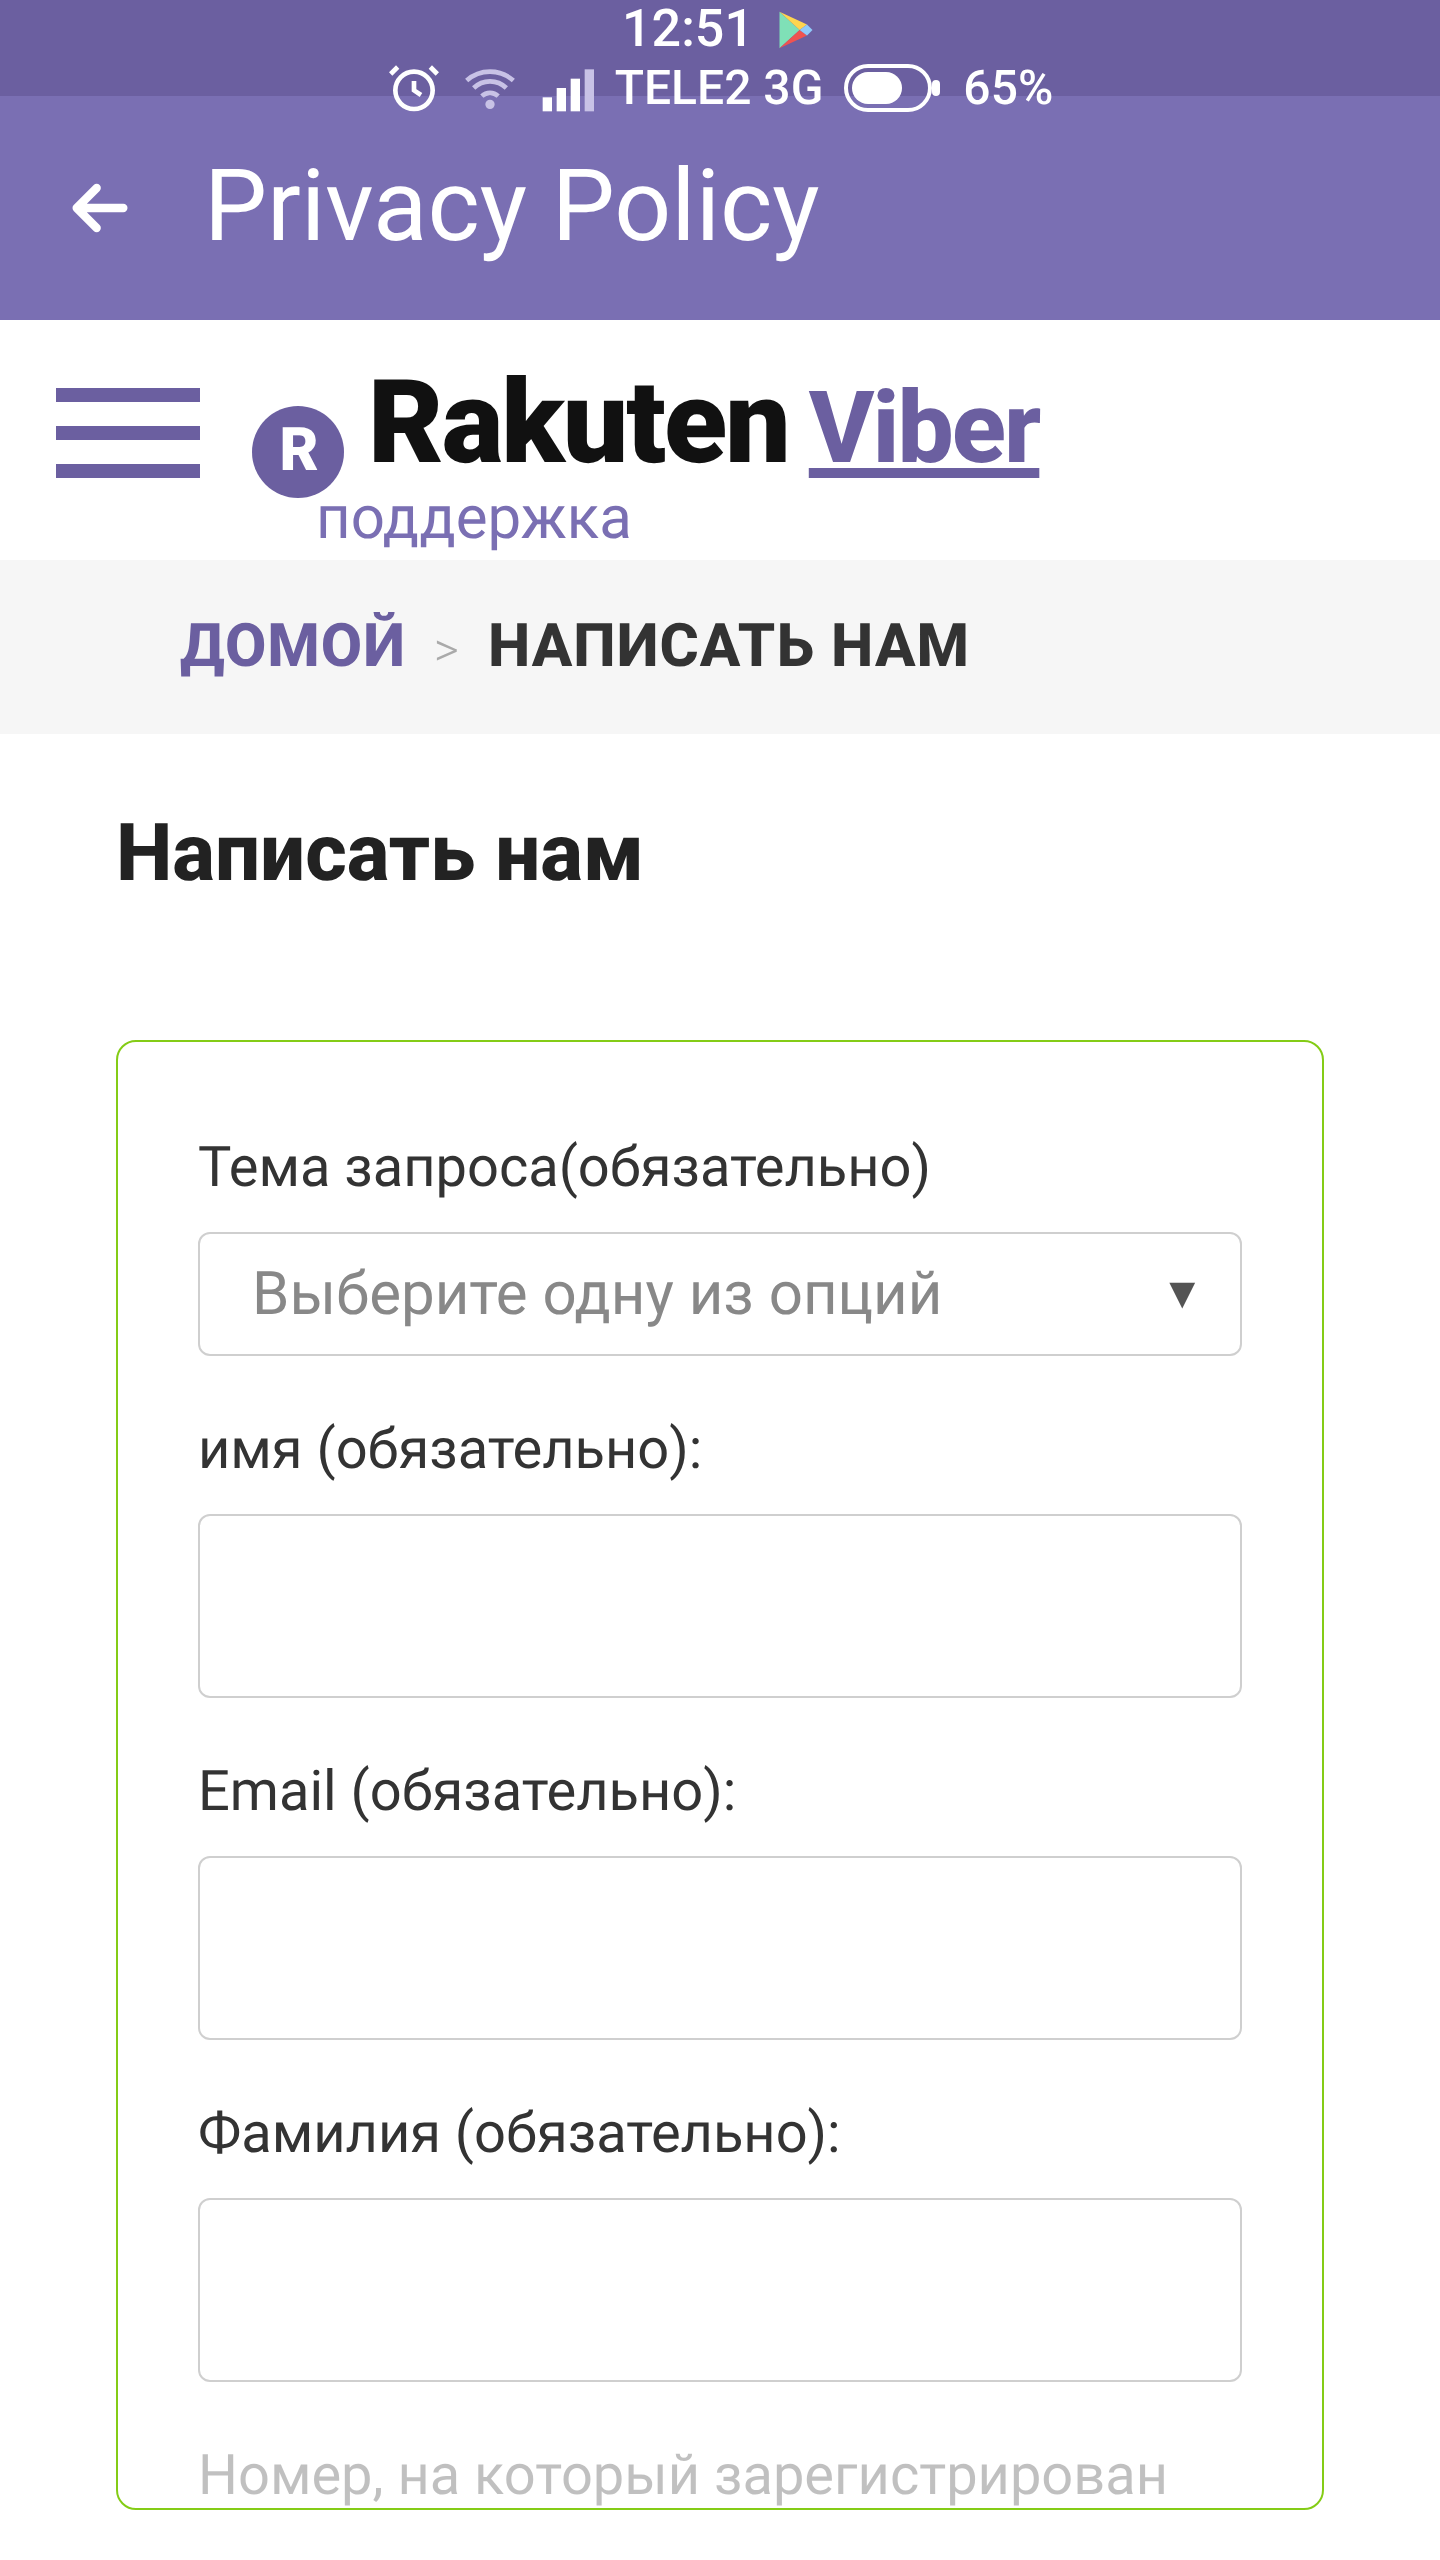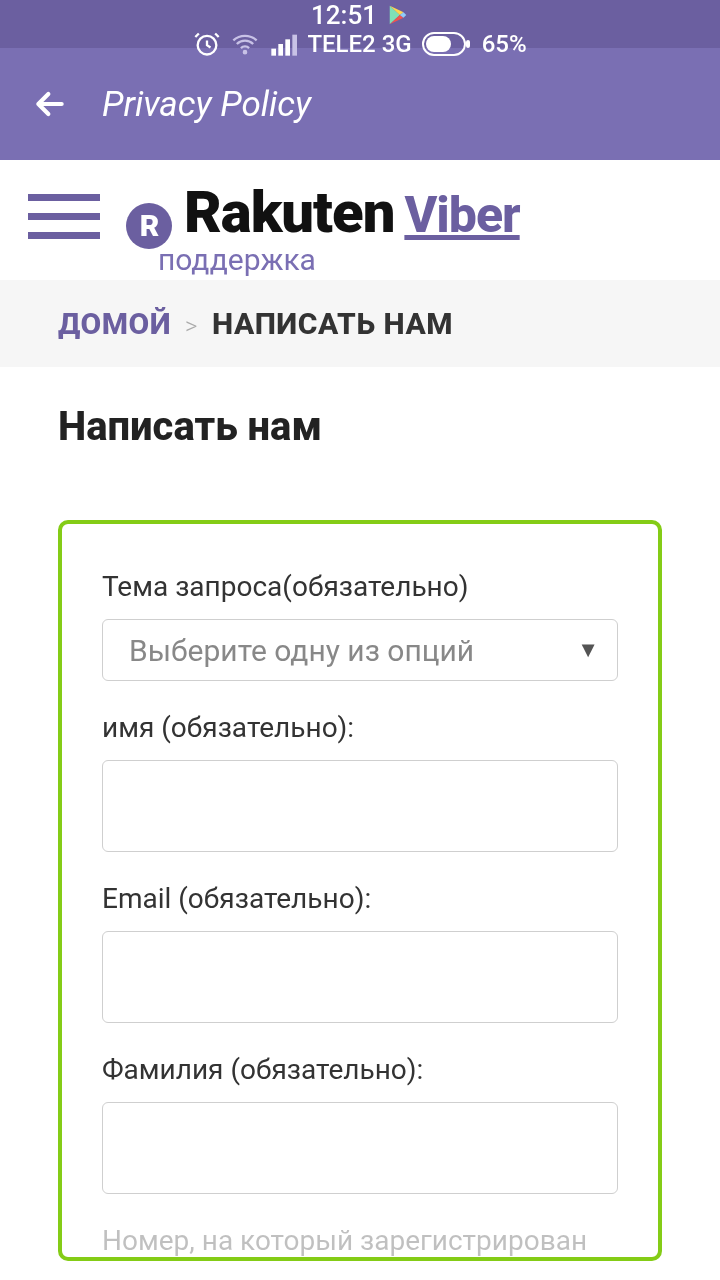--- a/index.html
+++ b/index.html
@@ -41,23 +41,22 @@
       background: #7a6fb3;
       display: flex; align-items: center; gap: 32px;
       padding: 0 30px;
     }
     .back-arrow {
       width: 40px; height: 40px;
       stroke: #ffffff;
     }
     .app-bar-title {
       color: #ffffff;
-      font-size: 35px;
+      font-size: 50px;
       font-weight: 400;
-      font-style: italic;
     }
 
     
     .site-header {
       height: 120px;
       display: flex;
       align-items: flex-start;
       padding: 18px 28px 10px 28px;
       gap: 26px;
       background: #ffffff;
@@ -87,32 +86,32 @@
     .logo-sub { color: #7a6fb3; font-size: 30px; font-weight: 400; padding-left: 32px; margin-top: -4px; }
 
     
     .breadcrumb {
       background: #f6f6f6;
       padding: 26px 58px;
       display: flex; align-items: baseline; gap: 14px;
       font-size: 30px; font-weight: 800;
       letter-spacing: 0.5px;
     }
-    .breadcrumb .home { color: #6b5fa0; }
+    .breadcrumb .home { color: #6b5fa0; margin-left: 32px; }
     .breadcrumb .sep  { color: #aaaaaa; font-weight: 300; font-size: 24px;}
     .breadcrumb .here { color: #333333; }
 
     
     .content { padding: 36px 58px 0 58px; }
     .page-title {
       font-size: 40px; font-weight: 800; color: #222;
       margin-bottom: 70px;
     }
     .form-card {
-      border: 4px solid #84cc16;
+      border: 1px solid #84cc16;
       border-radius: 10px;
       padding: 46px 40px 0 40px;
     }
     .field { margin-bottom: 30px; }
     .field-label {
       font-size: 28px; color: #333;
       display: block; margin-bottom: 16px;
     }
     .select-wrap {
       position: relative;

